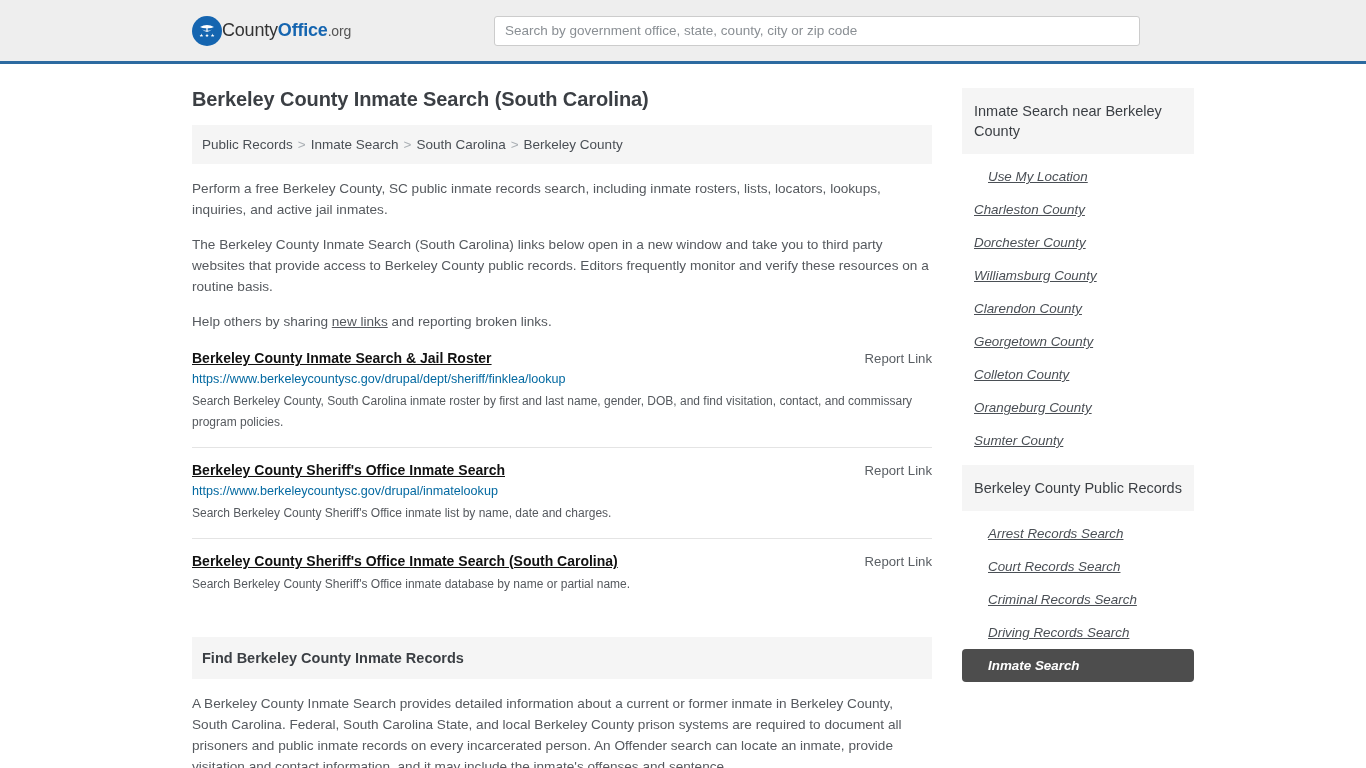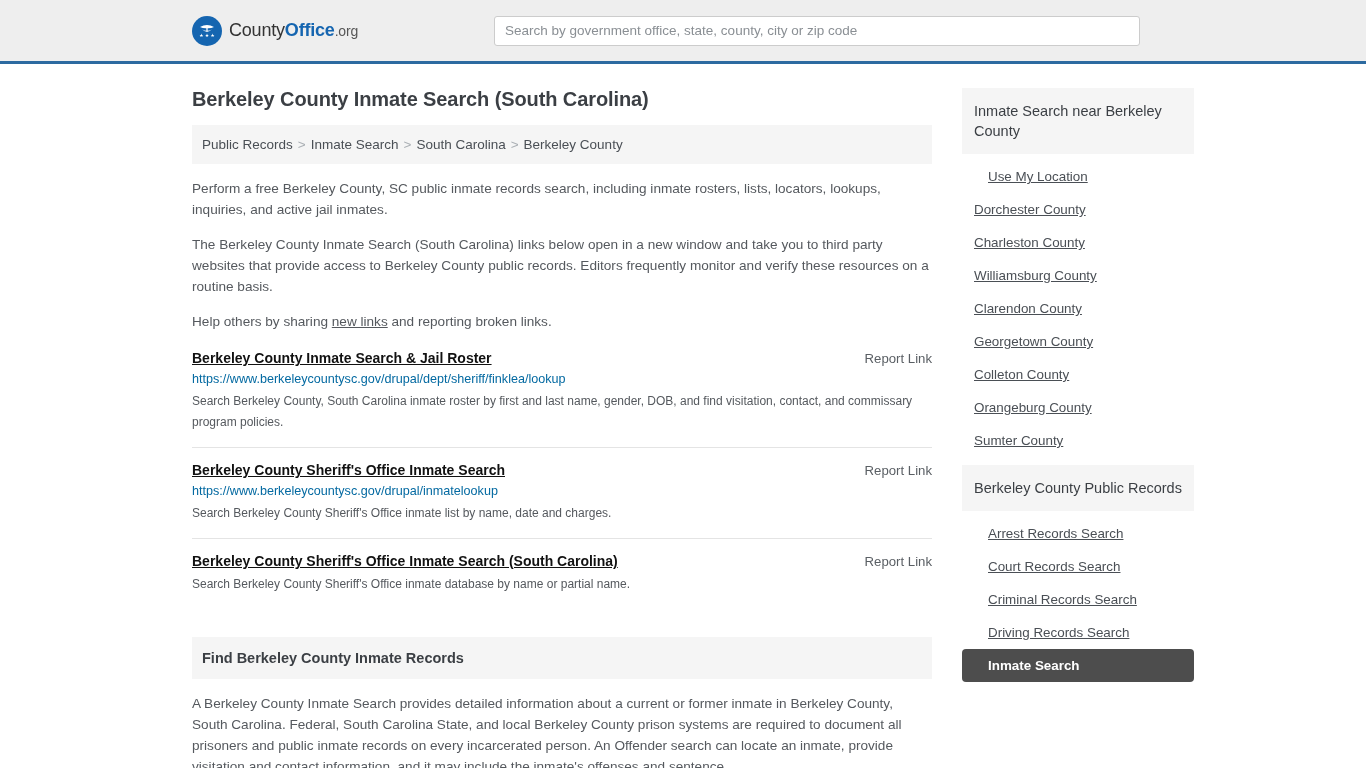--- a/index.html
+++ b/index.html
@@ -19,21 +19,20 @@
     border-bottom: 3px solid #2c6aa0;
     display: flex;
     align-items: center;
     position: relative;
   }
   .logo-wrap {
     position: absolute;
     left: 192px;
     display: flex;
     align-items: center;
-    gap: 7px;
     text-decoration: none;
   }
   .logo-mark {
     width: 30px; height: 30px;
     border-radius: 50%;
     background: #1565b0;
     display: flex; flex-direction: column;
     align-items: center; justify-content: center;
     flex: none;
   }
@@ -166,21 +165,21 @@
   .side-col { padding-top: 24px; }
   .side-panel { margin-bottom: 8px; }
   .side-head {
     background: #f5f5f5;
     padding: 13px 12px;
     font-size: 14.5px;
     font-weight: normal;
     color: #3b3f44;
     line-height: 20px;
   }
-  .side-list { padding: 6px 0 0 0; margin: 0; list-style: none; }
+  .side-list { padding: 6px 0 0 0; margin: 0; list-style: none; font-style: italic; }
   .side-list li { padding: 0; }
   .side-list a {
     display: block;
     padding: 9px 12px 9px 26px;
     font-size: 13.4px;
     color: #4a4f55;
     text-decoration: underline;
   }
   .side-list a.flush { padding-left: 12px; }
   .side-list li.active a {
@@ -272,24 +271,24 @@
 
   <div class="side-col">
 
     <div class="side-panel">
       <div class="side-head">Inmate Search near Berkeley County</div>
       <ul class="side-list">
         <li>
             <a href="#">Use My Location</a>
           </li>
         <li>
+            <a class="flush" href="#">Charleston County</a>
+          </li>
+        <li>
             <a class="flush" href="#">Dorchester County</a>
-          </li>
-        <li>
-            <a class="flush" href="#">Charleston County</a>
           </li>
         <li>
             <a class="flush" href="#">Williamsburg County</a>
           </li>
         <li>
             <a class="flush" href="#">Clarendon County</a>
           </li>
         <li>
             <a class="flush" href="#">Georgetown County</a>
           </li>

